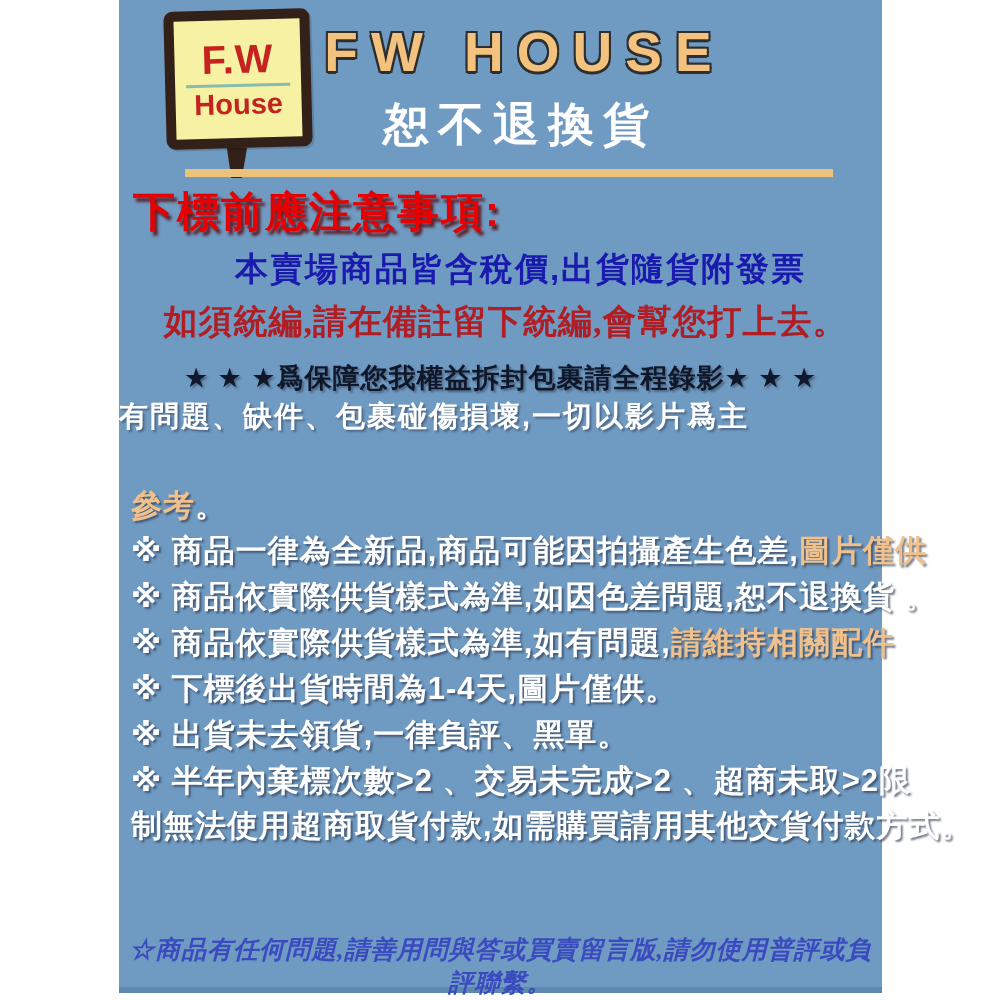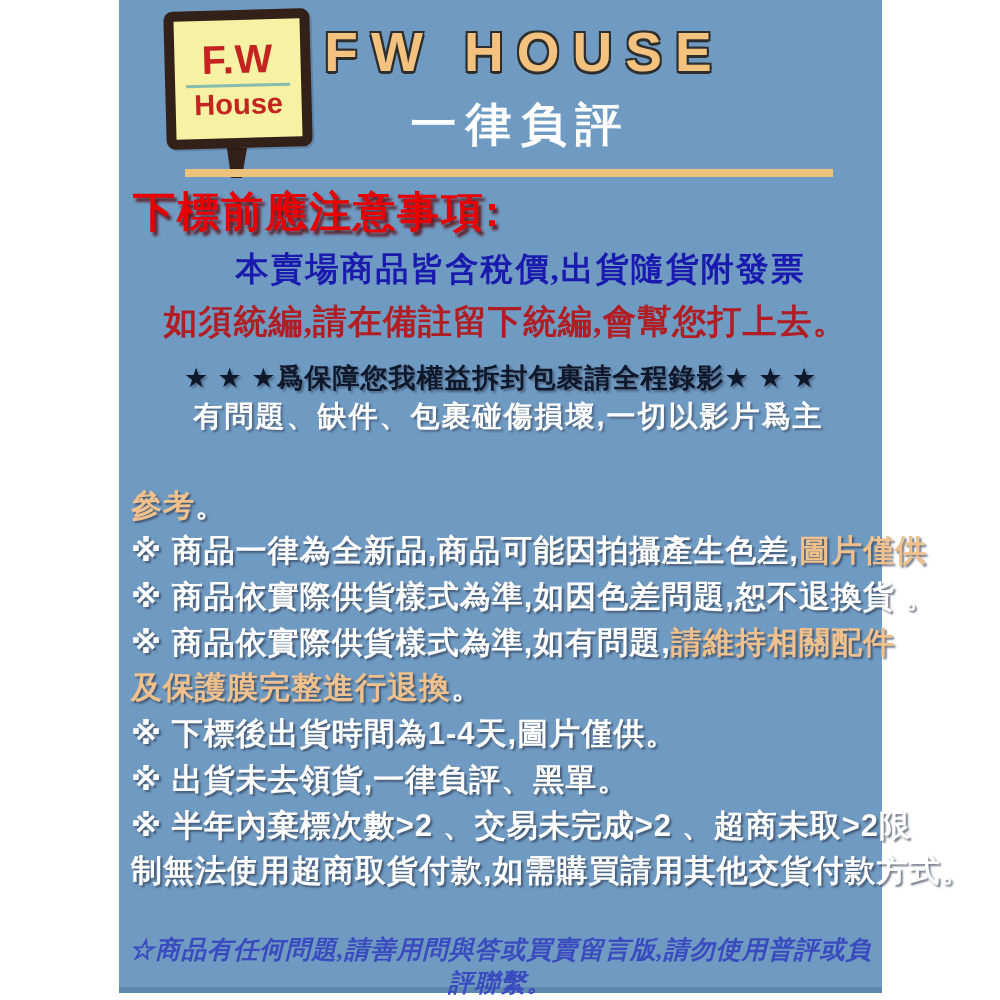--- a/index.html
+++ b/index.html
@@ -64,40 +64,39 @@
   }
   
   .heading{
     position:absolute;top:184px;left:14px;
     font-size:42px;font-weight:bold;letter-spacing:2px;
     color:var(--heading_red);
     text-shadow:3px 4px 3px rgba(90,0,0,0.8);
   }
   .tax{
     position:absolute;top:247px;left:40px;right:0;text-align:center;
-    font-family:Liberation Serif, serif;
+    font-family:Liberation Sans, sans-serif;
     font-size:33px;font-weight:bold;letter-spacing:2px;
     color:var(--notice_blue);
   }
   .invoice{
     position:absolute;top:299px;left:10px;right:0;text-align:center;
     font-family:"Liberation Serif","DejaVu Serif",serif;
     font-size:34px;font-weight:bold;letter-spacing:1px;
     color:var(--notice_darkred);
   }
   .video{
     position:absolute;top:360px;left:0;right:0;text-align:center;
     font-size:27px;font-weight:bold;color:#0f172a;letter-spacing:1px;
     text-shadow:2px 2px 2px rgba(45,55,75,0.5);
   }
   .video2{
-    position:absolute;top:397px;left:0;right:0;text-align:center;
+    position:absolute;top:397px;left:0;right:0;
     font-size:29px;font-weight:bold;color:#ffffff;letter-spacing:2px;
     text-shadow:2px 2px 2px rgba(45,55,75,0.5);
-    padding-left:16px;
   }
   
   .bullets{
     position:absolute;top:483px;left:12px;right:4px;
     font-size:31px;font-weight:bold;line-height:45px;letter-spacing:1px;
     color:#ffffff;
     text-shadow:2px 2px 2px rgba(45,55,75,0.65);
   }
   .bullet{margin-bottom:1px;}
   .note-line{white-space:nowrap;}
@@ -120,41 +119,40 @@
   <div class="logo">
     <div class="stick"></div>
     <div class="sign">
       <div class="sign-fw">F.W</div>
       <div class="sign-rule"></div>
       <div class="sign-house">House</div>
     </div>
   </div>
 
   <div class="title">FW HOUSE</div>
-  <div class="subtitle">一律負評</div>
+  <div class="subtitle">恕不退換貨</div>
   <div class="separator"></div>
 
   <div class="heading">下標前應注意事項:</div>
 
   <div class="tax">本賣場商品皆含稅價,出貨隨貨附發票</div>
   <div class="invoice">如須統編,請在備註留下統編,會幫您打上去。</div>
   <div class="video">★ ★ ★爲保障您我權益拆封包裹請全程錄影★ ★ ★</div>
   <div class="video2">有問題、缺件、包裹碰傷損壞,一切以影片爲主</div>
 
   <div class="bullets">
       <div class="bullet">
         <div class="note-line"><span class="orange">參考</span><span class="white">。</span></div>
         <div class="note-line"><span class="white">※ 商品一律為全新品,商品可能因拍攝產生色差,</span><span class="orange">圖片僅供</span></div>
       </div>
       <div class="bullet">
         <div class="note-line"><span class="white">※ 商品依實際供貨樣式為準,如因色差問題,恕不退換貨 。</span></div>
       </div>
       <div class="bullet">
         <div class="note-line"><span class="white">※ 商品依實際供貨樣式為準,如有問題,</span><span class="orange">請維持相關配件</span></div>
-        <div class="note-line"><span class="orange">及保護膜完整進行退換</span><span class="white">。</span></div>
       </div>
       <div class="bullet">
         <div class="note-line"><span class="white">※ 下標後出貨時間為1-4天,圖片僅供。</span></div>
       </div>
       <div class="bullet">
         <div class="note-line"><span class="white">※ 出貨未去領貨,一律負評、黑單。</span></div>
       </div>
       <div class="bullet">
         <div class="note-line"><span class="white">※ 半年內棄標次數&gt;2 、交易未完成&gt;2 、超商未取&gt;2限</span></div>
         <div class="note-line"><span class="white">制無法使用超商取貨付款,如需購買請用其他交貨付款方式。</span></div>

